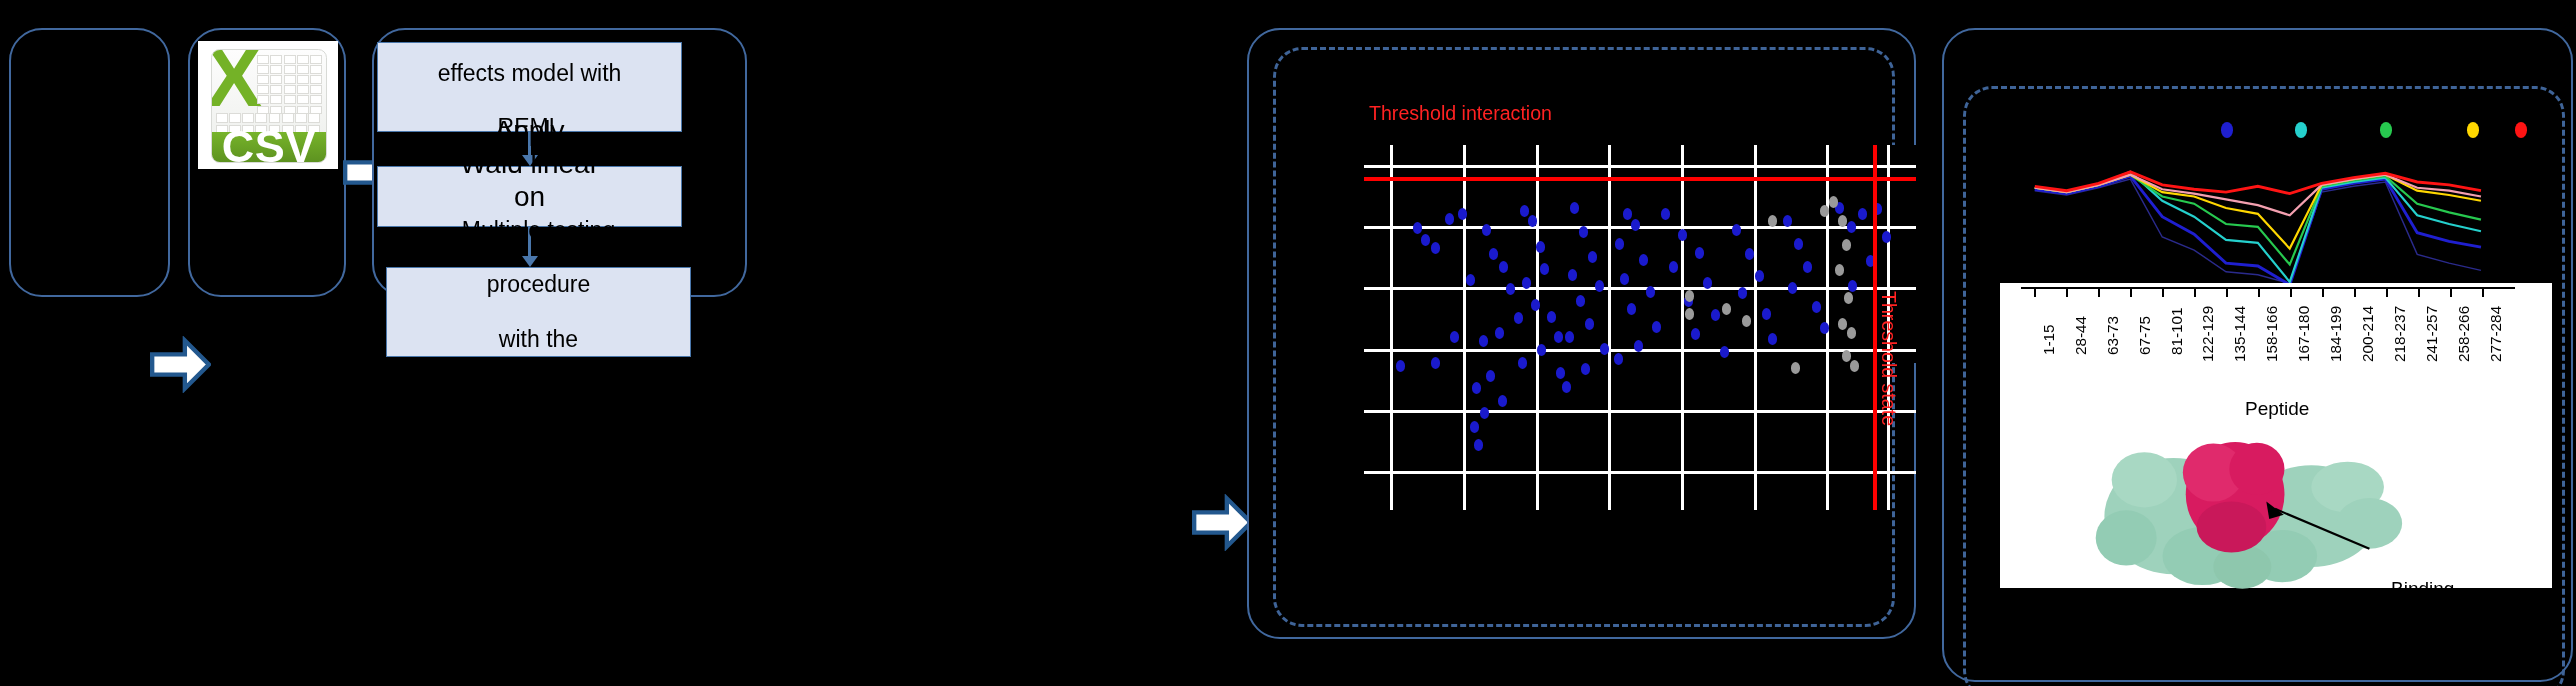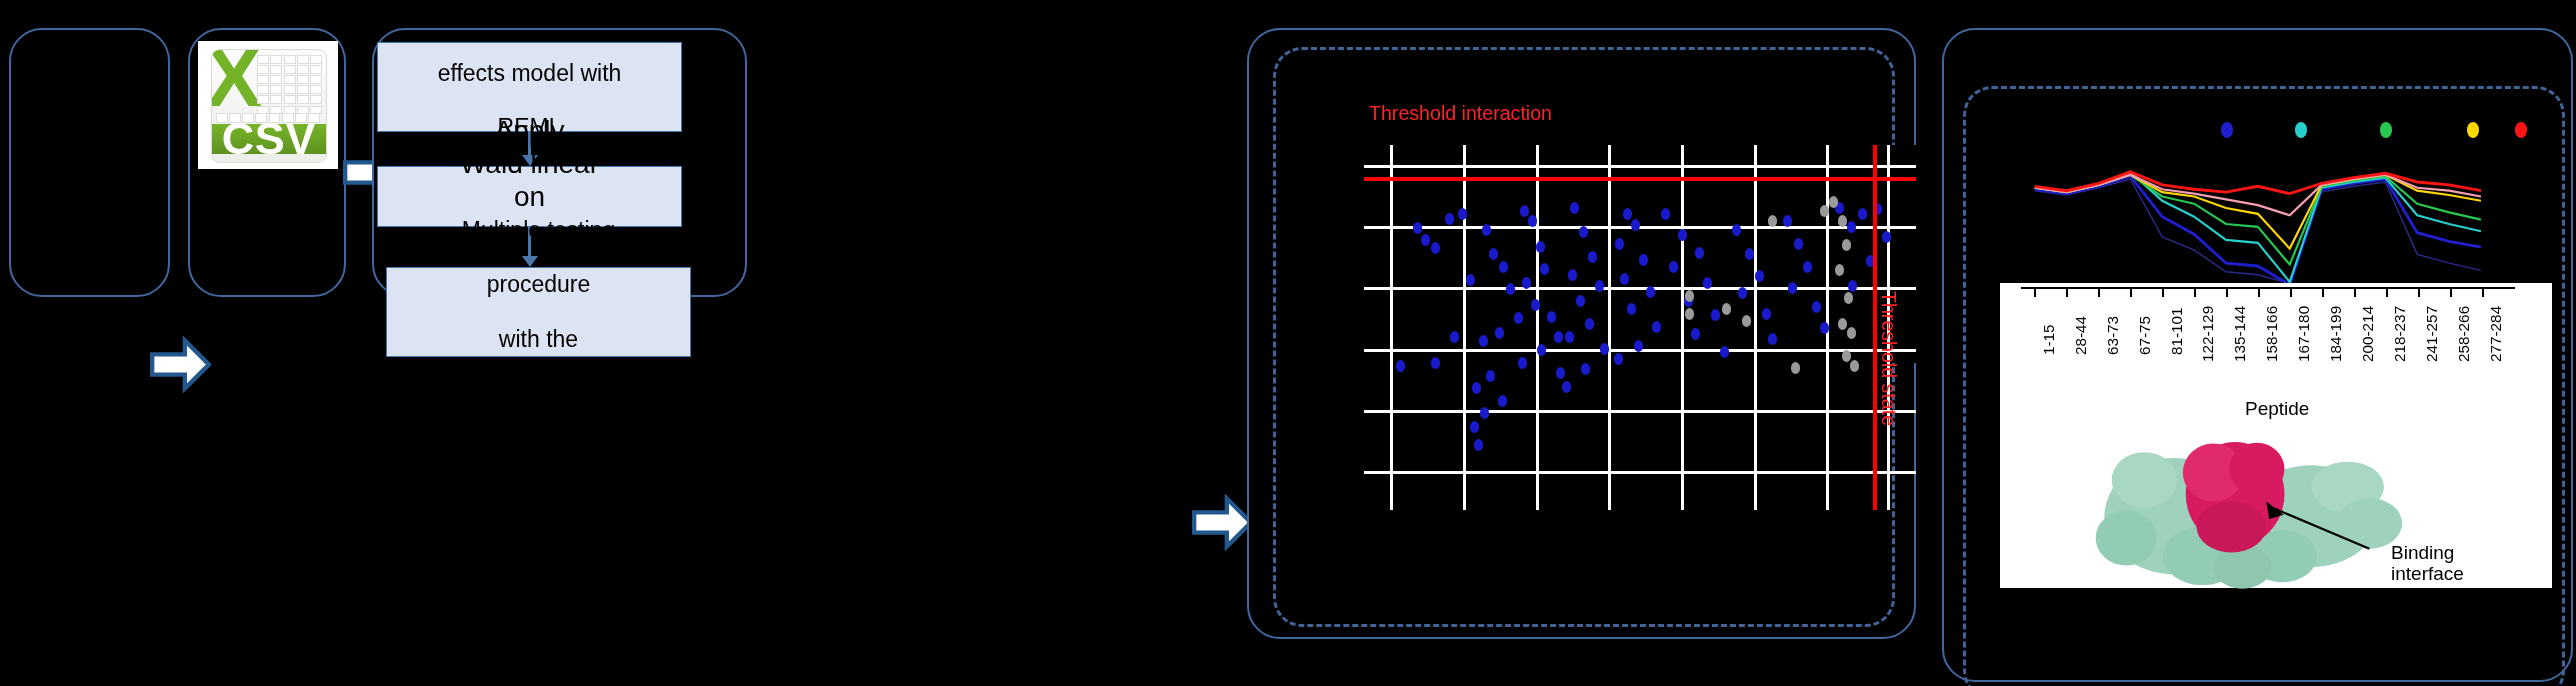--- a/index.html
+++ b/index.html
@@ -37,21 +37,21 @@
          color:#74b227;font-weight:bold;font-size:84px;line-height:1;
          display:flex;align-items:center;justify-content:center;
          font-family:"Liberation Sans",sans-serif;}
   .csv-grid{position:absolute;right:3%;top:4%;width:58%;height:54%;
             display:grid;grid-template-columns:repeat(5,1fr);
             grid-template-rows:repeat(6,1fr);}
   .csv-grid2{position:absolute;left:3%;top:56%;width:92%;height:20%;
              display:grid;grid-template-columns:repeat(8,1fr);
              grid-template-rows:repeat(2,1fr);}
   .cell{border:0.7px solid #dcdcd8;margin:0.7px;background:#fff;}
-  .csv-foot{position:absolute;left:0;bottom:8px;width:100%;height:27%;
+  .csv-foot{position:absolute;left:0;bottom:0;width:100%;height:27%;
             background:linear-gradient(#77b42a,#5d9220);
             display:flex;align-items:center;justify-content:center;}
   .csv-foot span{color:#fff;font-weight:bold;font-size:45px;letter-spacing:0.7px;}
 
   
   .scatter{position:absolute;background:#000;}
   .gridv{position:absolute;background:#fff;width:2.9px;top:0;bottom:0;}
   .gridh{position:absolute;background:#fff;height:2.9px;left:0;right:0;}
   .dot{position:absolute;border-radius:50%;}
   .thresh-h{position:absolute;background:#ff0000;height:4.4px;left:0;right:0;}
@@ -63,21 +63,21 @@
   
   .fig{position:absolute;background:#fff;}
   .legdot{position:absolute;border-radius:50%;width:12.4px;height:16px;}
   .tick{position:absolute;width:1.5px;background:#000;}
   .axisline{position:absolute;background:#000;height:2.2px;}
   .pep-lab{position:absolute;color:#000;font-size:15.3px;white-space:nowrap;
            transform-origin:0 0;transform:rotate(-90deg);
            font-family:"Liberation Sans",sans-serif;}
   .pep-title{position:absolute;color:#000;font-size:19px;}
   .yzero{position:absolute;color:#000;font-size:22px;}
-  .bind-lab{position:absolute;color:#000;font-size:19px;line-height:1.12;}
+  .bind-lab{position:absolute;color:#000;font-size:19px;line-height:1.12;margin-top:36px;}
 </style>
 </head>
 <body>
 
 <div class="panel round-box" style="left:8.7px;top:28px;width:161px;height:269px;"></div>
 
 <svg class="blockarrow" style="left:150px;top:336px;width:61px;height:57px;" viewBox="0 0 84 78">
   <polygon points="3,25 48,25 48,6 81,39 48,72 48,53 3,53" fill="#ffffff" stroke="#23588e" stroke-width="6"></polygon>
 </svg>
 

